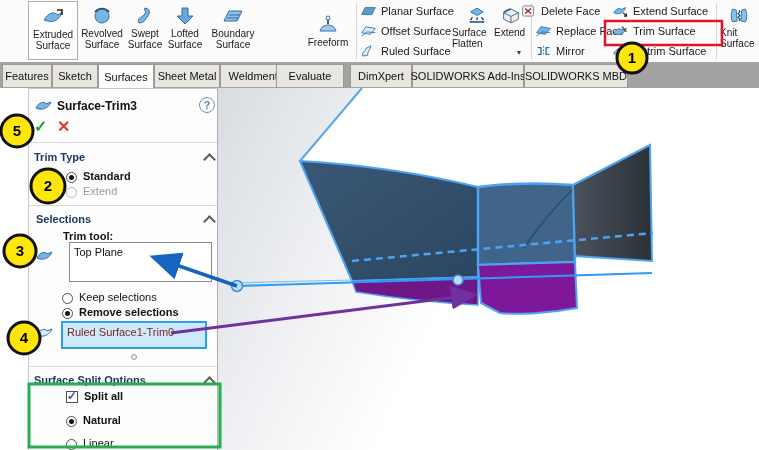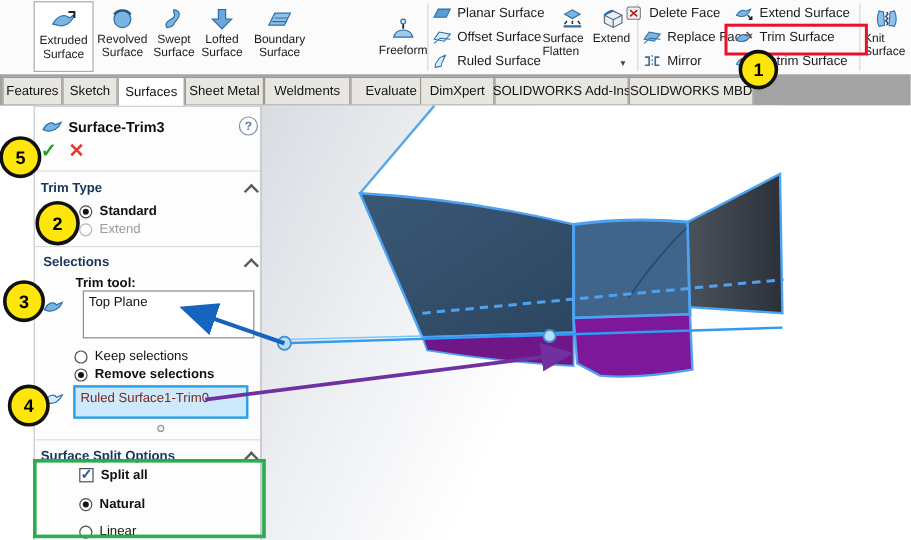--- a/index.html
+++ b/index.html
@@ -90,21 +90,21 @@
       </svg>
     <span>Lofted Surface</span>
   </div>
   <div class="bigbtn" style="left:206px;width:54px;">
     <svg class="bicon" viewBox="0 0 24 20">
         <path d="M3 15 L8 5 L21 5 L16 15 Z" fill="#8fc0e8" stroke="#2f6ea8"></path>
         <path d="M6 12 L18 12 M8 9 L19 9" stroke="#2f6ea8" stroke-width="1"></path>
       </svg>
     <span>Boundary Surface</span>
   </div>
-  <div class="bigbtn" style="left:312px;width:48px;padding-top:12px;">
+  <div class="bigbtn" style="left:304px;width:48px;padding-top:12px;">
     <svg class="bicon" viewBox="0 0 24 20">
         <path d="M4 16 C6 8 18 8 20 16 Z" fill="#9ecbec" stroke="#2f6ea8"></path>
         <path d="M12 9 L12 4" stroke="#222" stroke-width="1.5"></path>
         <circle cx="12" cy="3" r="2" fill="#e8f2fa" stroke="#2f6ea8"></circle>
       </svg>
     <span>Freeform</span>
   </div>
 
   <div class="vsep" style="left:356px;"></div>
 
@@ -213,30 +213,30 @@
     </div>
   <div class="tab active" style="left:98px;width:56px;text-align:right;">
       <span>Surfaces</span>
     </div>
   <div class="tab" style="left:154px;width:66px;">
       <span>Sheet Metal</span>
     </div>
   <div class="tab" style="left:220px;width:72px;">
       <span>Weldments</span>
     </div>
-  <div class="tab" style="left:292px;width:68px;">
+  <div class="tab" style="left:276px;width:68px;">
       <span>Evaluate</span>
     </div>
   <div class="tab" style="left:350px;width:62px;">
       <span>DimXpert</span>
     </div>
   <div class="tab" style="left:412px;width:112px;">
       <span>SOLIDWORKS Add-Ins</span>
     </div>
-  <div class="tab" style="left:524px;width:104px;justify-content:flex-end;">
+  <div class="tab" style="left:524px;width:104px;">
       <span>SOLIDWORKS MBD</span>
     </div>
 </div>
 
 <div id="viewport">
   <svg width="541" height="362" viewBox="218 88 541 362">
     <defs>
       <linearGradient id="navyG" x1="0" y1="0" x2="1" y2="1">
         <stop offset="0" stop-color="#3a5876"></stop>
           <stop offset="1" stop-color="#2c4660"></stop>

